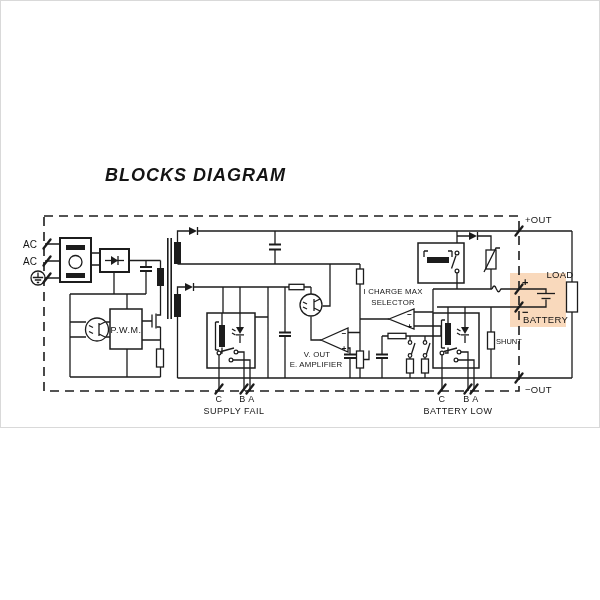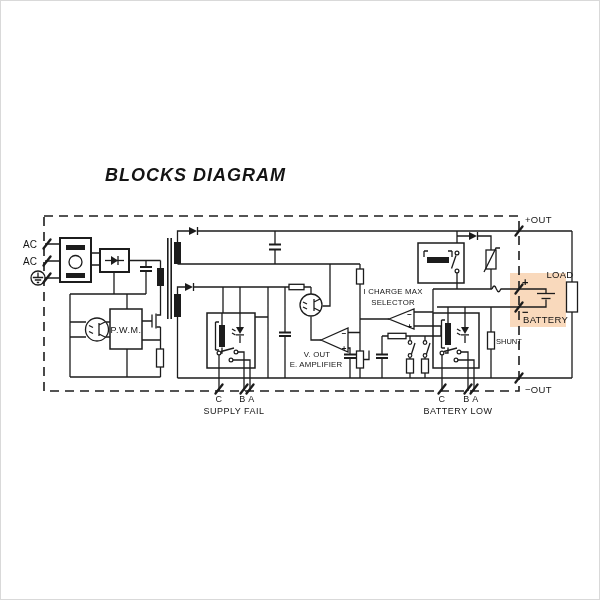--- a/index.html
+++ b/index.html
@@ -1,16 +1,16 @@
 <!DOCTYPE html>
 <html><head>
 <meta charset="utf-8">
 <style>
   html,body{margin:0;padding:0;background:#fff;}
-  .frame{width:600px;height:600px;position:relative;background:#ffffff;
+  .frame{width:600px;height:428px;position:relative;background:#ffffff;
          box-sizing:border-box;border:1px solid #d9d9d9;overflow:hidden;}
   svg{display:block;}
   .w{fill:none;stroke:#1c1c1c;stroke-width:1.3;}
   .core{fill:none;stroke:#1c1c1c;stroke-width:1.6;}
   .box{fill:none;stroke:#1c1c1c;stroke-width:2;}
   .rbox{fill:none;stroke:#1c1c1c;stroke-width:1.5;}
   .cmp{fill:#ffffff;stroke:#1c1c1c;stroke-width:1.3;}
   .blk{fill:#1c1c1c;stroke:none;}
   .plate{fill:none;stroke:#1c1c1c;stroke-width:1.8;}
   .sl{fill:none;stroke:#1c1c1c;stroke-width:2.3;stroke-linecap:round;}

